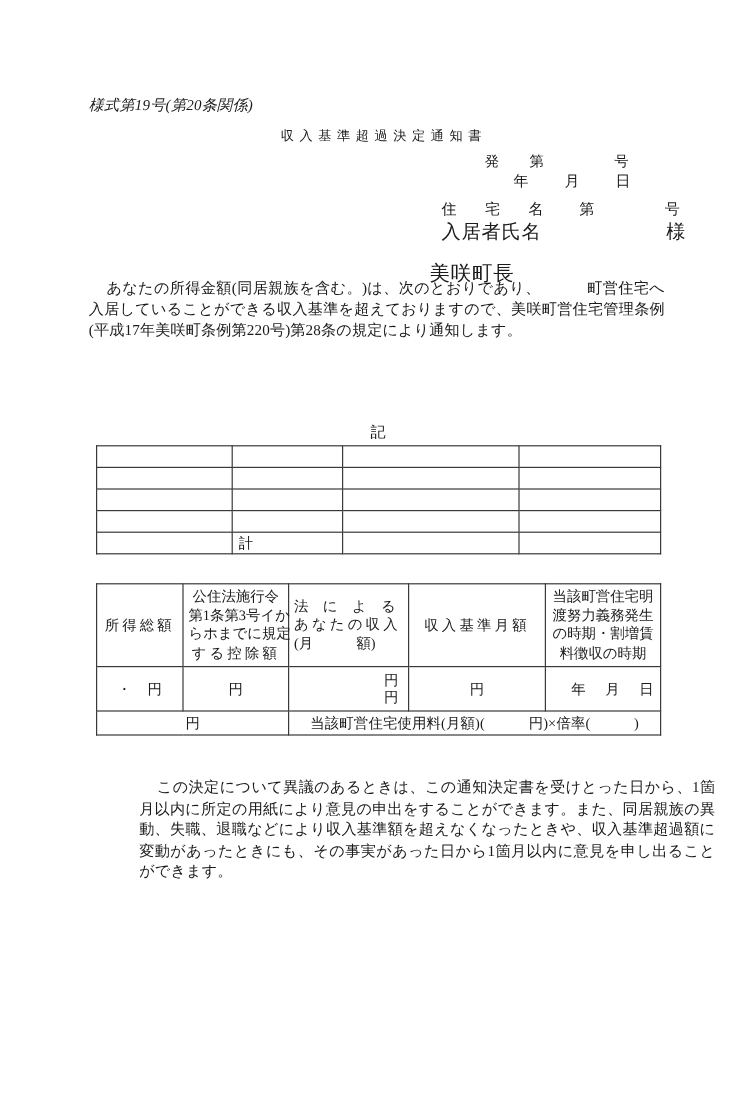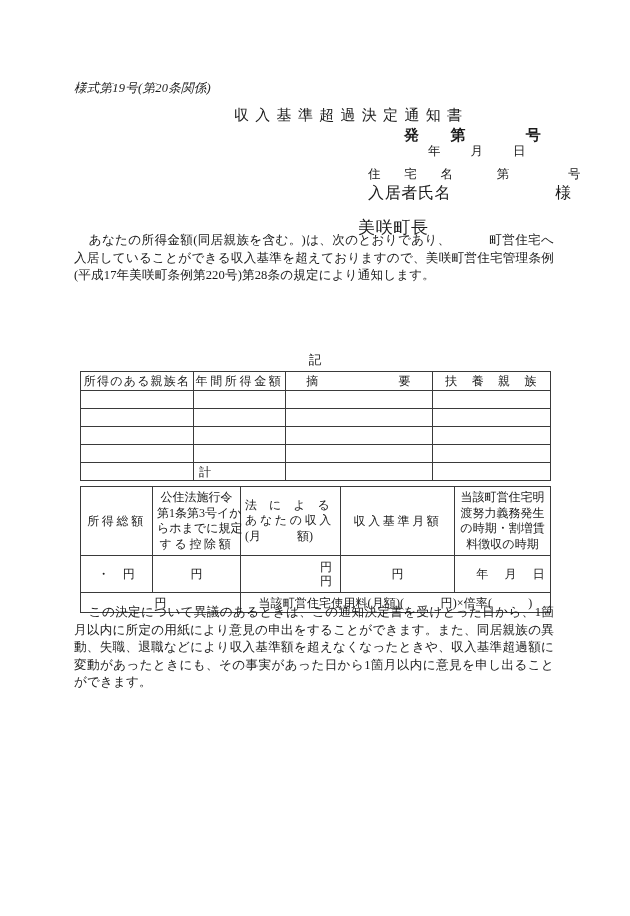--- a/index.html
+++ b/index.html
@@ -33,44 +33,43 @@
 
   
   #form-number {
     left: 74px; top: 80px;
     font-size: 12.5px;
     letter-spacing: 0.02em;
     font-style: italic;
   }
   #doc-title {
     left: 234px; top: 106px;
-    font-size: 15px;
+    font-size: 11px;
     letter-spacing: 0.42em;
   }
   #issue-no-line {
     left: 404px; top: 126px;
-    font-size: 15px;
-    font-weight: bold;
+    font-size: 12px;
   }
   #issue-no-line .lbl { letter-spacing: 0.55em; }
   #issue-no-line .num { margin-left: 52px; }
 
   #date-line {
     left: 428px; top: 143px;
     font-size: 12.5px;
   }
   #date-line span { margin-right: 30px; }
   #date-line span:last-child { margin-right: 0; }
 
   #house-name-line {
     left: 368px; top: 166px;
     font-size: 12.5px;
   }
   #house-name-line .lbl { letter-spacing: 0.45em; }
-  #house-name-line .sfx { margin-left: 38px; letter-spacing: 0.9em; }
+  #house-name-line .sfx { margin-left: 24px; letter-spacing: 0.9em; }
 
   #resident-line {
     left: 368px; top: 183px;
     font-size: 16px;
   }
   #resident-line .lbl { letter-spacing: 0.04em; }
   #resident-line .sfx { margin-left: 104px; }
 
   #mayor {
     left: 358px; top: 216px;
@@ -84,21 +83,21 @@
     width: 480px;
     left: 74px;
     font-size: 12.6px;
     line-height: 17.6px;
     text-align: justify;
     text-justify: inter-character;
     letter-spacing: 0.01em;
   }
   #para-1 { top: 232px; }
   #para-2 { top: 285px; }
-  #para-3 { top: 604px; }
+  #para-3 { top: 648px; margin-left: 42px; }
   .para .indent { display: inline-block; width: 1.15em; }
 
   #ki-mark {
     left: 0; top: 352px;
     width: 630px;
     text-align: center;
     font-size: 12.6px;
   }
 
   
@@ -218,26 +217,20 @@
   <div class="abs jp" id="ki-mark">記</div>
 
   <table class="tbl" id="table-relatives">
     <colgroup>
       <col class="c-name">
         <col class="c-amt">
         <col class="c-note">
         <col class="c-dep">
     </colgroup>
     <tbody>
-      <tr class="hdr">
-        <td class="sp1">所得のある親族名</td>
-        <td class="sp2">年間所得金額</td>
-        <td class="sp1">摘　　　　　　要</td>
-        <td class="sp1">扶　養　親　族</td>
-      </tr>
       <tr>
         <td></td>
         <td></td>
         <td></td>
         <td></td>
       </tr>
       <tr>
         <td></td>
         <td></td>
         <td></td>

